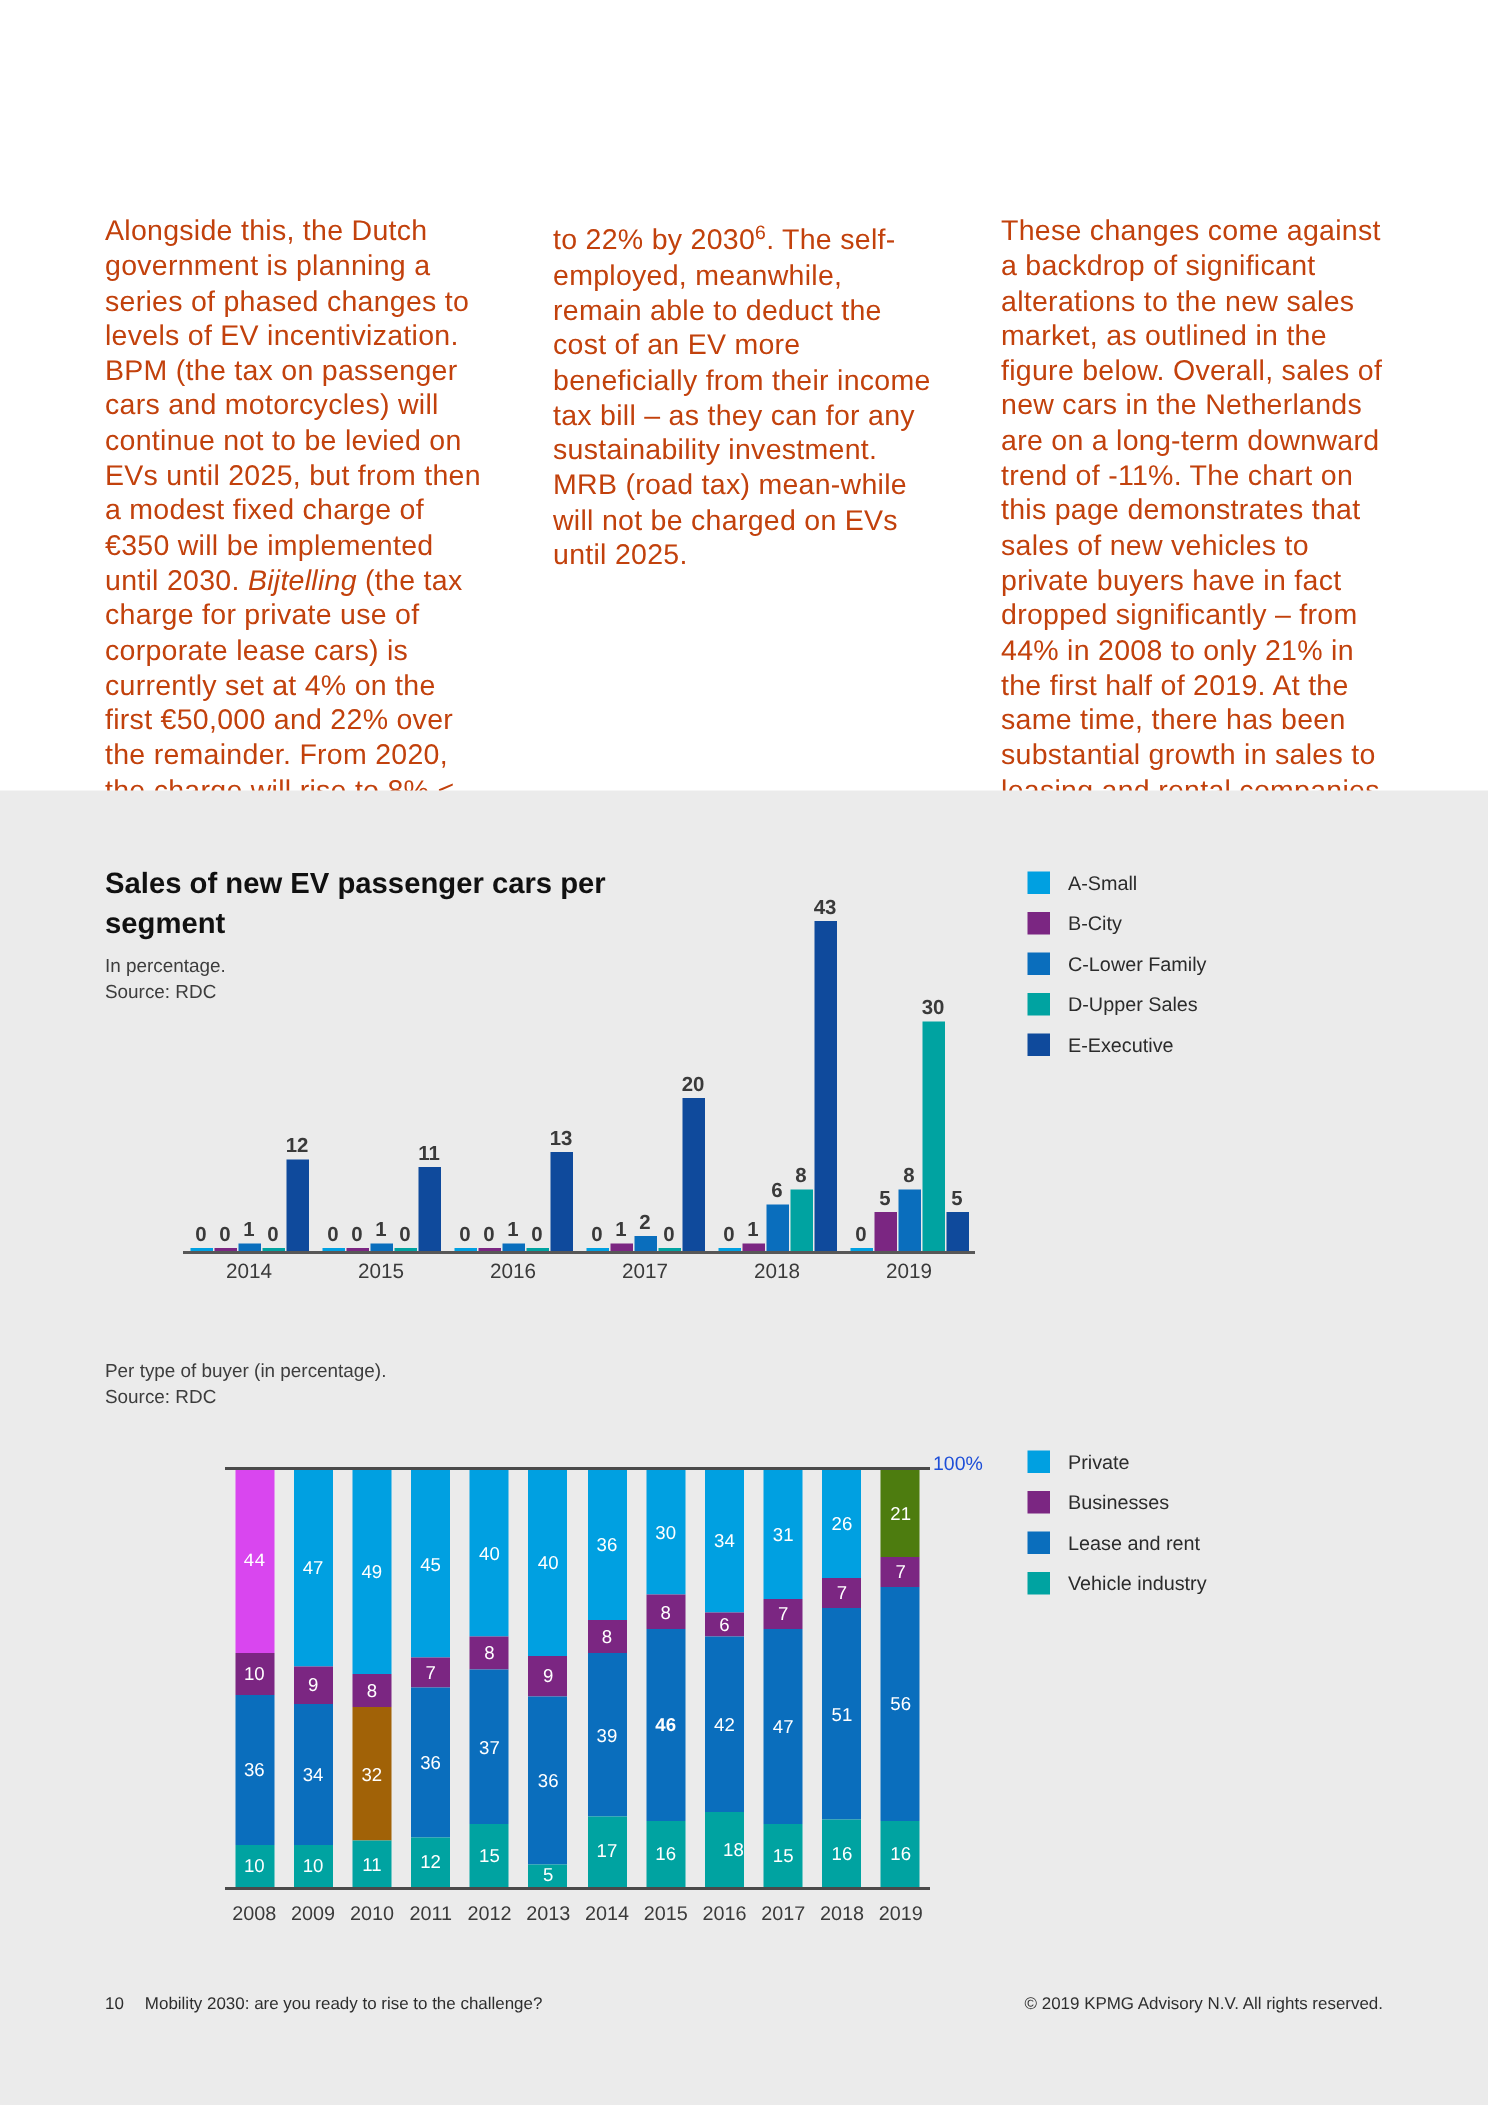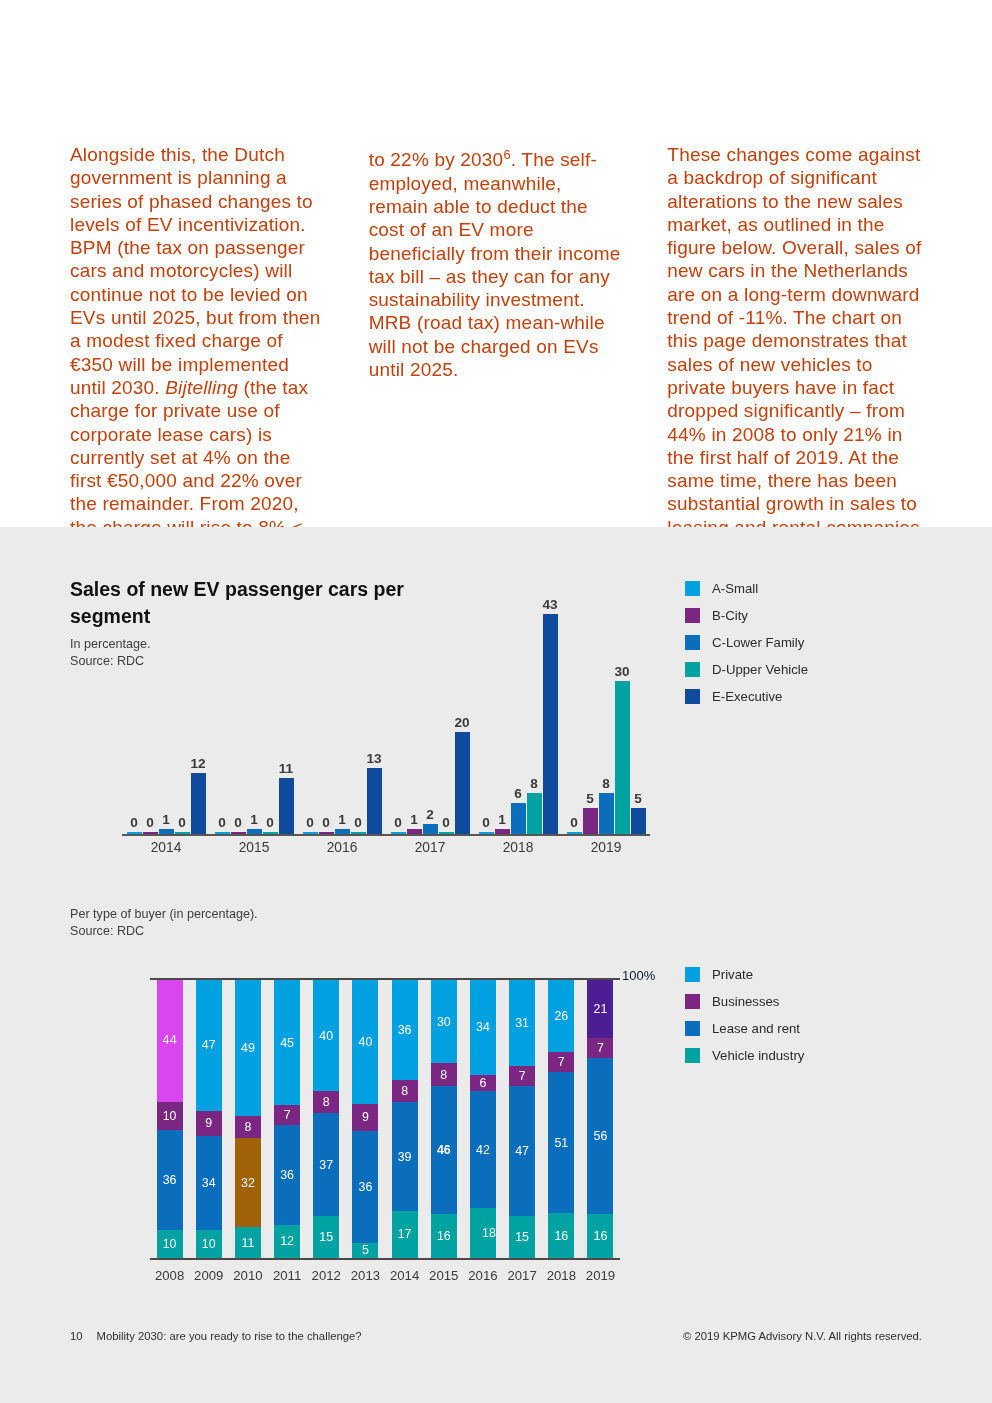--- a/index.html
+++ b/index.html
@@ -183,21 +183,21 @@
     justify-content: center;
     color: #ffffff;
     font-size: 12.4px;
     overflow: hidden;
   }
   .c2-100 {
     position: absolute;
     top: 968px;
     left: 622px;
     font-size: 13px;
-    color: #0f172a;
+    color: #1d4ed8;
   }
   .c2-years {
     position: absolute;
     top: 1268px;
     left: 150px;
     width: 470px;
     display: flex;
   }
   .c2-years span {
     flex: 1 1 0;
@@ -253,21 +253,21 @@
     <div class="legend-row">
       <span class="legend-sw" style="background: rgb(123, 38, 130);"></span>
       <span class="legend-lb">B-City</span>
     </div>
     <div class="legend-row">
       <span class="legend-sw" style="background: rgb(10, 110, 189);"></span>
       <span class="legend-lb">C-Lower Family</span>
     </div>
     <div class="legend-row">
       <span class="legend-sw" style="background: rgb(0, 163, 161);"></span>
-      <span class="legend-lb">D-Upper Vehicle</span>
+      <span class="legend-lb">D-Upper Sales</span>
     </div>
     <div class="legend-row">
       <span class="legend-sw" style="background: rgb(15, 74, 156);"></span>
       <span class="legend-lb">E-Executive</span>
     </div>
   </div>
 
 <div class="chart1-plot">
   <div class="c1-groups" id="c1-groups">
       <div class="c1-group">
@@ -527,21 +527,21 @@
       <div class="c2-col">
         <div class="c2-stack">
           <div class="c2-seg" style="flex: 0 0 26%; background: rgb(0, 160, 225);">26</div>
           <div class="c2-seg" style="flex: 0 0 7%; background: rgb(123, 38, 130);">7</div>
           <div class="c2-seg" style="flex: 0 0 51%; background: rgb(10, 110, 189);">51</div>
           <div class="c2-seg" style="flex: 0 0 16%; background: rgb(0, 163, 161);">16</div>
         </div>
       </div>
       <div class="c2-col">
         <div class="c2-stack">
-          <div class="c2-seg" style="flex: 0 0 21%; background: #4c1d95;">21</div>
+          <div class="c2-seg" style="flex: 0 0 21%; background: #4d7c0f;">21</div>
           <div class="c2-seg" style="flex: 0 0 7%; background: rgb(123, 38, 130);">7</div>
           <div class="c2-seg" style="flex: 0 0 56%; background: rgb(10, 110, 189);">56</div>
           <div class="c2-seg" style="flex: 0 0 16%; background: rgb(0, 163, 161);">16</div>
         </div>
       </div>
     </div>
   <div class="c2-baseline"></div>
 </div>
 <div class="c2-years" id="c2-years">
     <span>2008</span>

